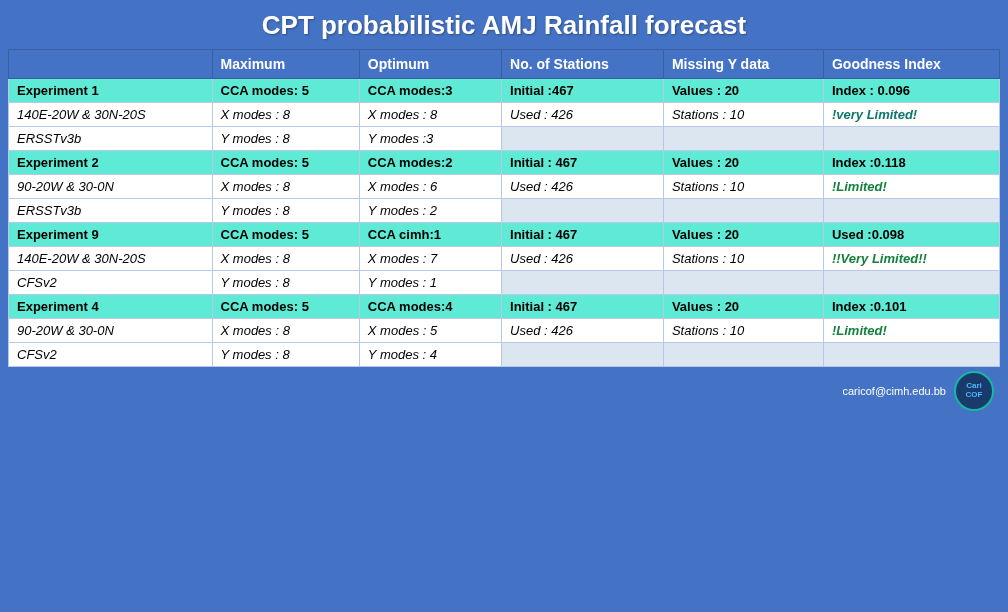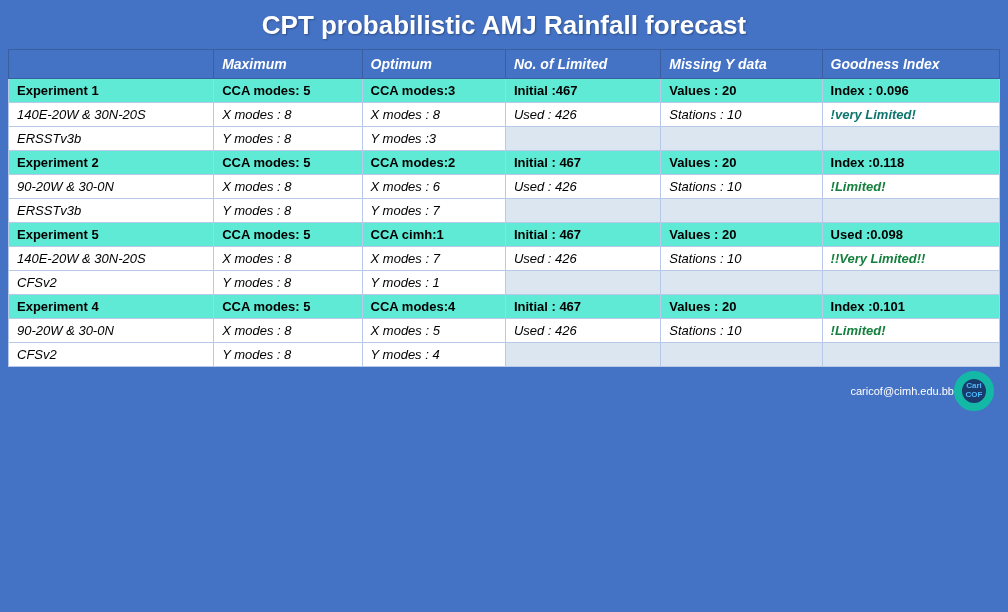--- a/index.html
+++ b/index.html
@@ -35,21 +35,20 @@
       font-size: 13px;
     }
     thead tr th {
       background: #4472c4;
       color: white;
       font-weight: bold;
       padding: 6px 8px;
       text-align: left;
       border: 1px solid #3a5fa0;
       font-size: 14px;
-      font-style: italic;
     }
     thead tr th:first-child {
       background: #4472c4;
     }
     tbody tr td {
       padding: 4px 8px;
       border: 1px solid #b8c8e8;
       vertical-align: middle;
       font-size: 13px;
     }
@@ -82,27 +81,28 @@
       width: 100%;
       display: flex;
       justify-content: flex-end;
       align-items: center;
       margin-top: 4px;
       padding-right: 6px;
     }
     .footer-text {
       color: white;
       font-size: 11px;
+      margin-right: 8px;
     }
     .logo-circle {
       width: 40px;
       height: 40px;
       border-radius: 50%;
       background: #1a3a6b;
-      border: 8px solid #14b8a6;
+      border: 2px solid #14b8a6;
       display: flex;
       align-items: center;
       justify-content: center;
       overflow: hidden;
     }
     .logo-text {
       color: #4db8ff;
       font-size: 8px;
       font-weight: bold;
       text-align: center;
@@ -119,21 +119,21 @@
 
 <div class="main-container">
   <div class="page-title">CPT probabilistic AMJ Rainfall forecast</div>
 
   <table>
     <thead>
       <tr>
         <th></th>
         <th>Maximum</th>
         <th>Optimum</th>
-        <th>No. of Limited</th>
+        <th>No. of Stations</th>
         <th>Missing Y data</th>
         <th>Goodness Index</th>
       </tr>
     </thead>
     <tbody id="table-body">
     <tr class="row-experiment">
           <td>Experiment 1</td>
           <td>CCA modes: 5</td>
           <td>CCA modes:3</td>
           <td>Initial :467</td>
@@ -168,27 +168,27 @@
           <td>90-20W &amp; 30-0N</td>
           <td>X modes : 8</td>
           <td>X modes : 6</td>
           <td>Used : 426</td>
           <td>Stations : 10</td>
           <td class="limited-red">!Limited!</td>
         </tr>
         <tr class="row-ersstv3b">
           <td>ERSSTv3b</td>
           <td>Y modes : 8</td>
-          <td>Y modes : 7</td>
+          <td>Y modes : 2</td>
           <td style="background: rgb(220, 230, 241);"></td>
           <td style="background: rgb(220, 230, 241);"></td>
           <td style="background: rgb(220, 230, 241);"></td>
         </tr>
         <tr class="row-experiment">
-          <td>Experiment 5</td>
+          <td>Experiment 9</td>
           <td>CCA modes: 5</td>
           <td>CCA cimh:1</td>
           <td>Initial : 467</td>
           <td>Values : 20</td>
           <td>Used :0.098</td>
         </tr>
         <tr class="row-domain">
           <td>140E-20W &amp; 30N-20S</td>
           <td>X modes : 8</td>
           <td>X modes : 7</td>

